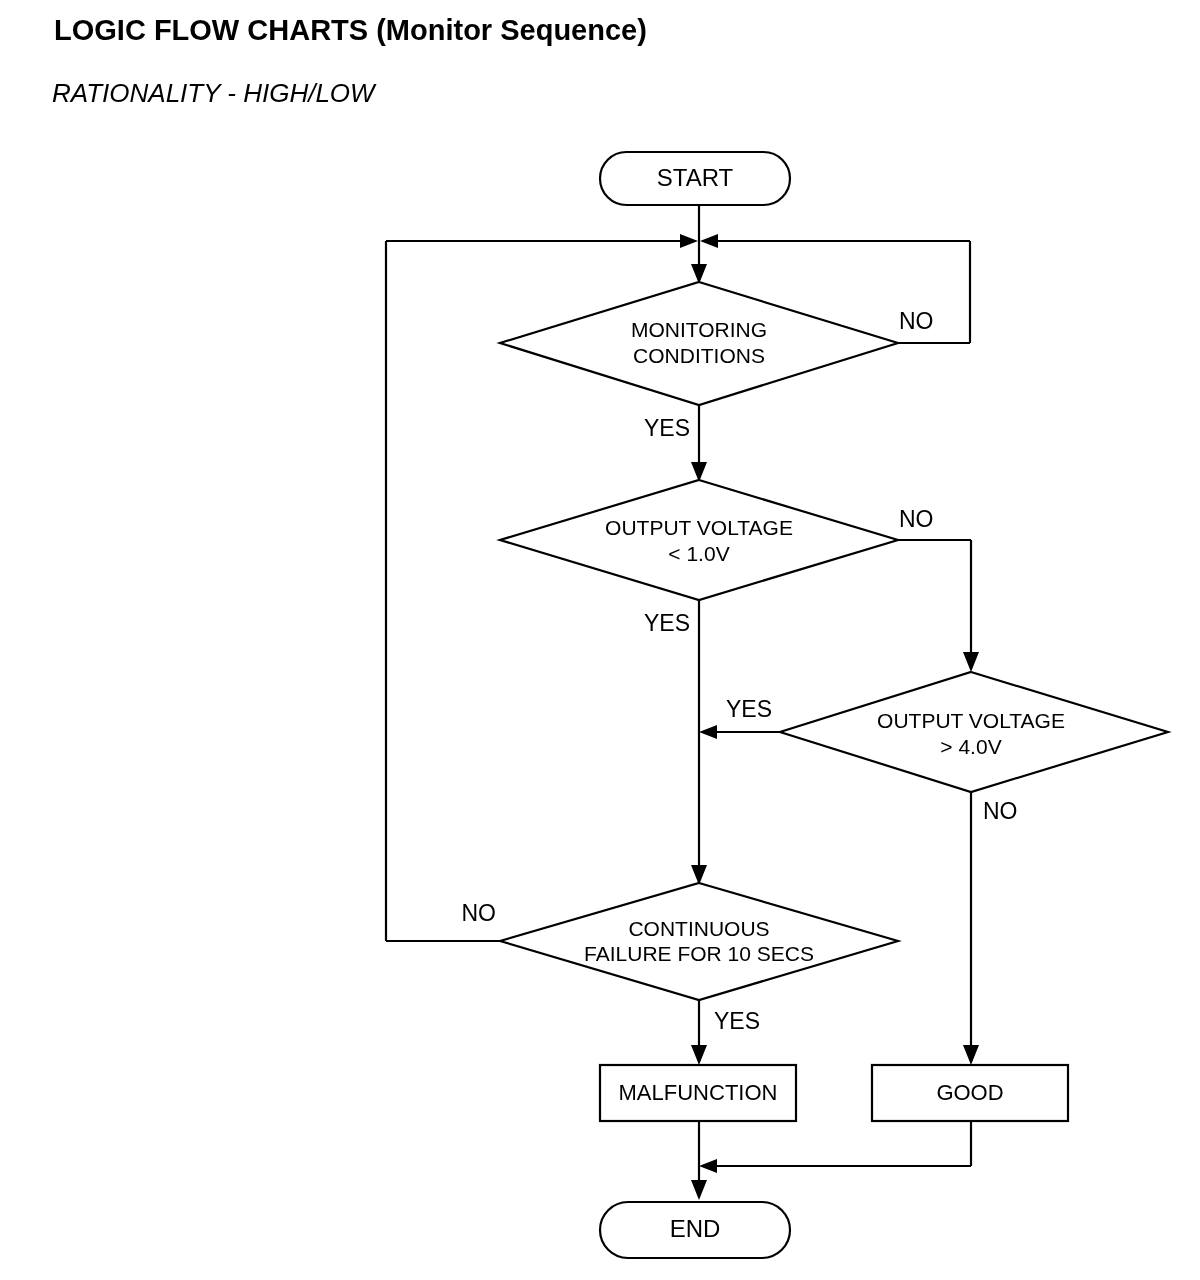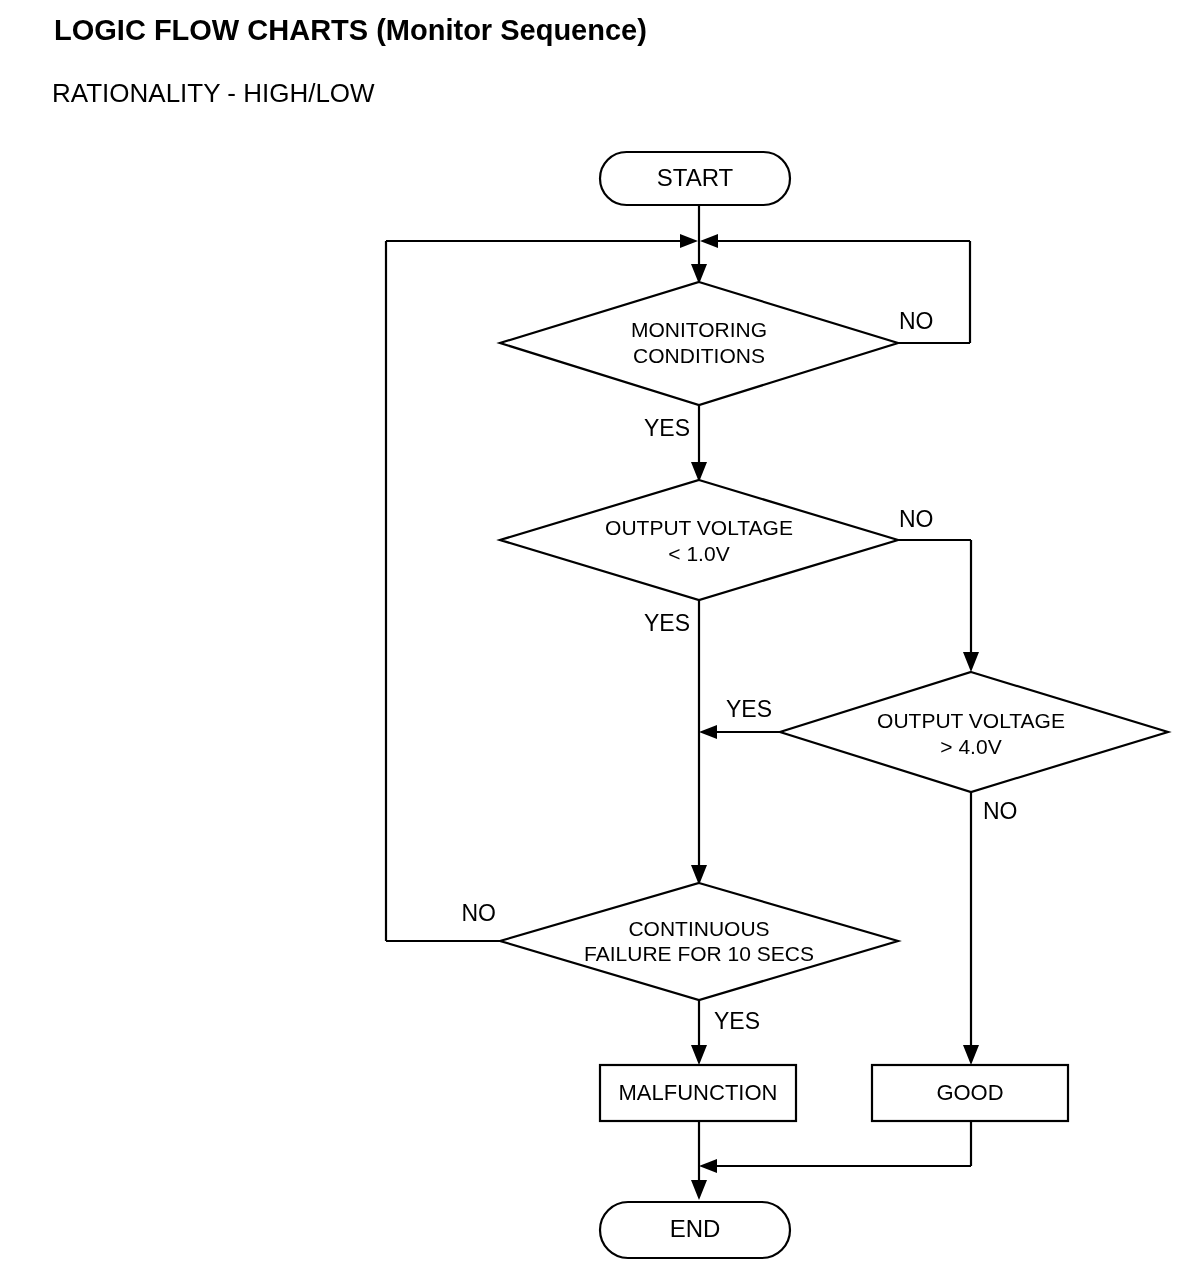--- a/index.html
+++ b/index.html
@@ -30,20 +30,21 @@
     white-space: nowrap;
     margin-left: 32px;
   }
   .subtitle {
     position: absolute;
     left: 52px;
     top: 78px;
     font-size: 26px;
     font-weight: normal;
     white-space: nowrap;
+    font-style: italic;
   }
   #flow-svg {
     position: absolute;
     left: 0;
     top: 0;
     width: 1200px;
     height: 1280px;
   }
   .shape-stroke {
     fill: #ffffff;

